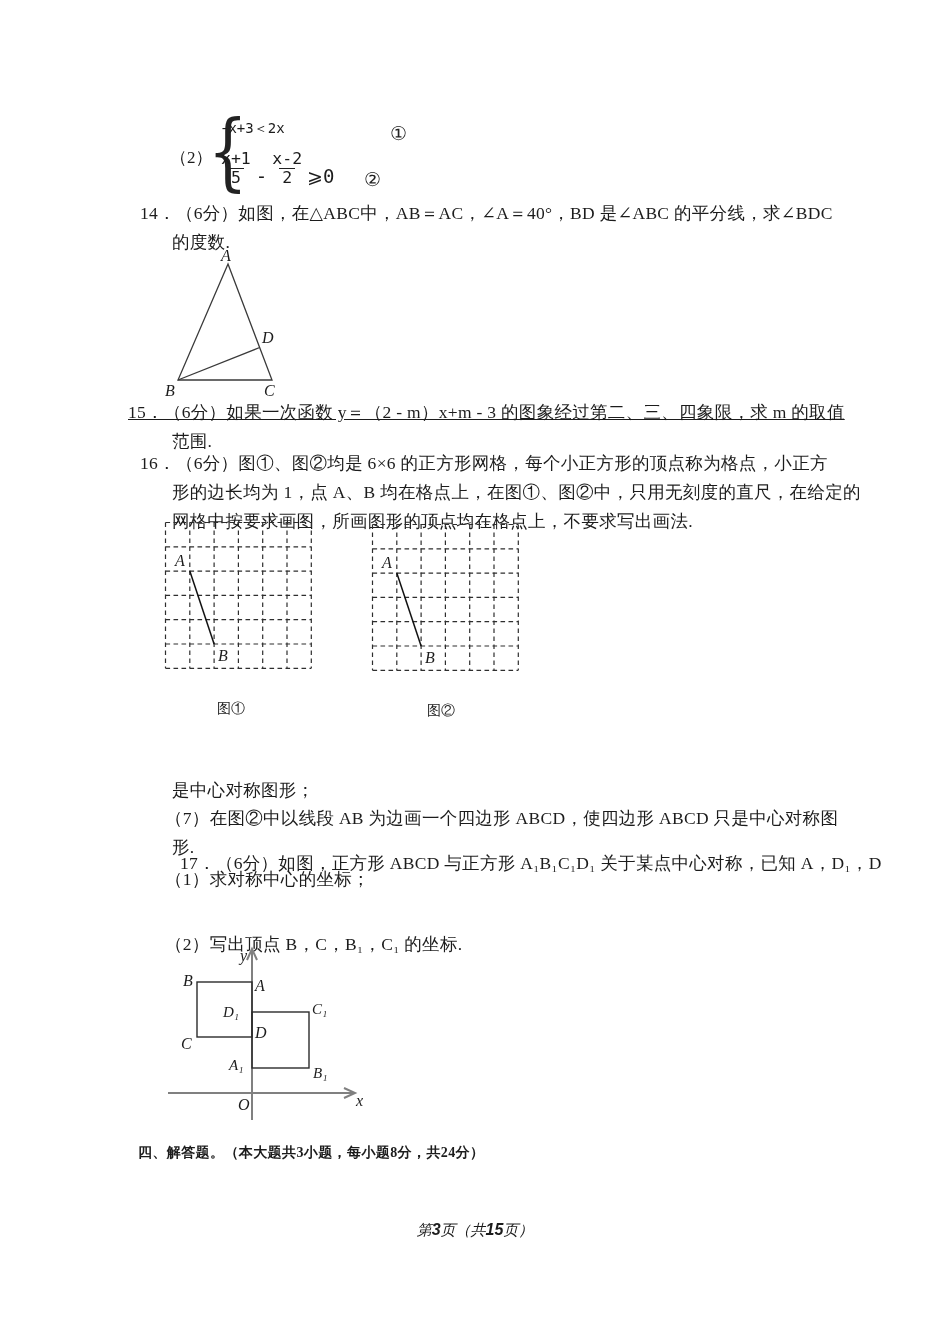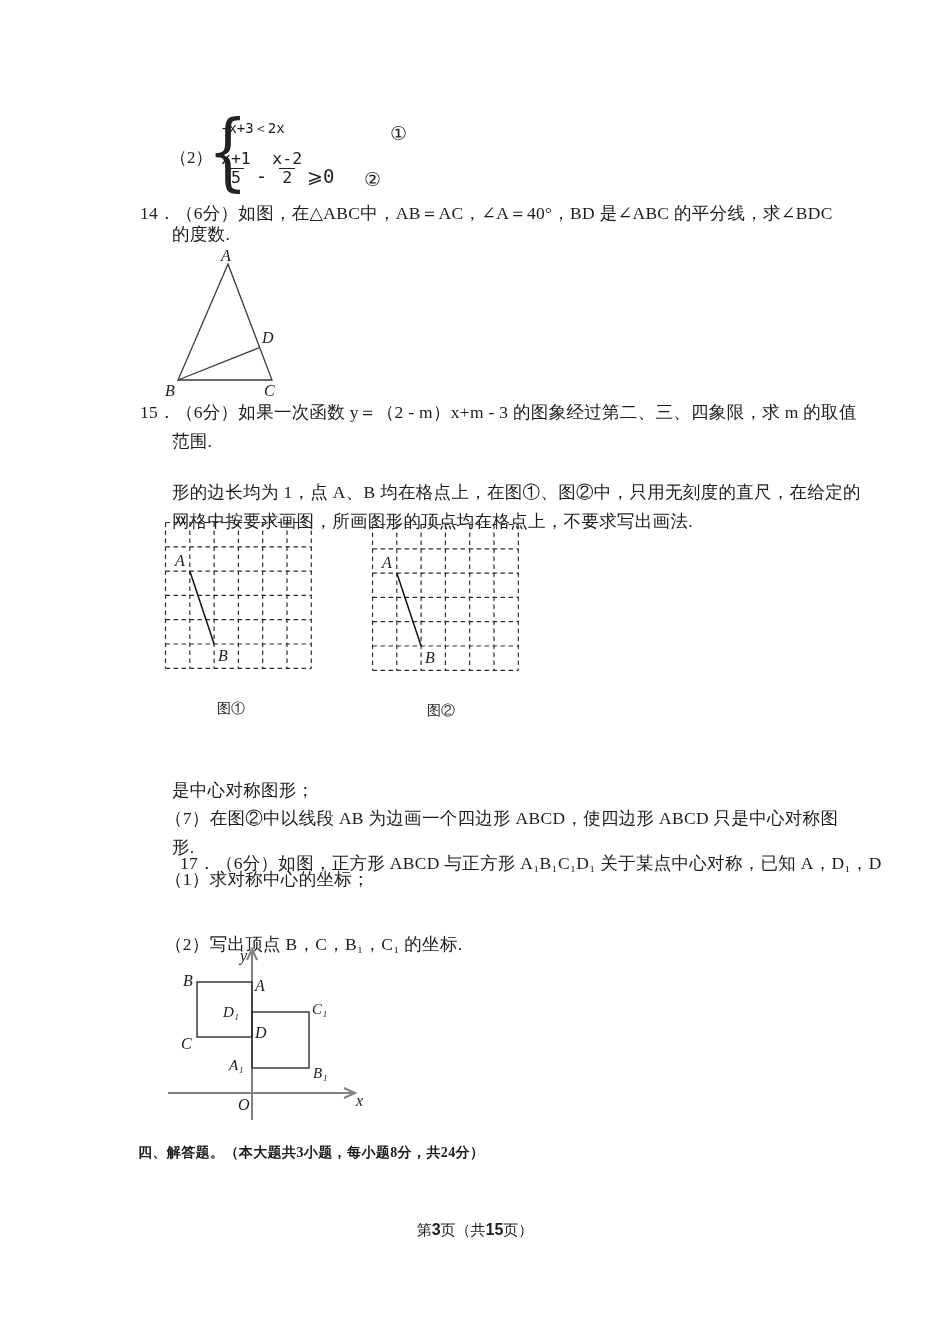--- a/index.html
+++ b/index.html
@@ -19,21 +19,21 @@
   .frac .den{display:block;border-top:1.6px solid #222;padding:0 3px;font-size:16.5px;line-height:18px;}
   .opminus{margin:0 2px;font-size:19px;}
   .geq{font-size:19px;margin-left:2px;}
   .ctag{position:absolute;font-size:19px;color:#222;}
   
   svg{position:absolute;overflow:visible;}
   .figtext{font-family:"Liberation Serif","DejaVu Serif",serif;font-style:italic;font-size:16px;fill:#1c1c1c;}
   .figtext.small{font-size:15px;}
   .cap{position:absolute;font-size:14px;}
   #sec4{position:absolute;left:138px;top:1144px;font-size:14px;font-weight:bold;letter-spacing:.4px;}
-  #footer{position:absolute;left:0;top:1221px;width:100%;text-align:center;font-size:15px;}
+  #footer{position:absolute;left:0;top:1221px;width:100%;text-align:center;font-size:15px;font-style:italic;}
   #footer b{font-family:"Liberation Sans",sans-serif;font-size:16px;}
 </style>
 </head>
 <body>
 
 <div id="page">
 
   <div id="formula">
     <span class="flabel">（2）</span>
     <span class="brace">{</span>
@@ -48,34 +48,35 @@
       <span class="frac">
         <span class="num">x-2</span>
         <span class="den">2</span>
       </span>
       <span class="geq">⩾0</span>
     </span>
     <span class="ctag" style="left:196px;top:56px;">②</span>
   </div>
 
   <div class="line" style="left:140px;top:201px;">14．（6分）如图，在△ABC中，AB＝AC，∠A＝40°，BD 是∠ABC 的平分线，求∠BDC</div>
-  <div class="line" style="left:172px;top:222px;">的度数.</div>
+  <div class="line" style="left:172px;top:230px;">的度数.</div>
 
   <svg id="fig14" style="left:160px;top:248px;" width="130" height="155" viewBox="0 0 130 155">
     <polygon points="68,16 18,132 112,132" fill="none" stroke="#3a3a3a" stroke-width="1.3"></polygon>
     <line x1="18" y1="132" x2="99.7" y2="99.5" stroke="#3a3a3a" stroke-width="1.3"></line>
     <text class="figtext" x="61" y="13">A</text>
     <text class="figtext" x="5" y="148">B</text>
     <text class="figtext" x="104" y="148">C</text>
     <text class="figtext" x="102" y="95">D</text>
   </svg>
 
-  <div class="line" style="left:140px;top:400px;">15．（6分）如果一次函数 y＝（2 - m）x+m - 3 的图象经过第二、三、四象限，求 m 的取值</div>
+  <div class="line" style="left:128px;top:400px;text-decoration:underline;">15．（6分）如果一次函数 y＝（2 - m）x+m - 3 的图象经过第二、三、四象限，求 m 的取值</div>
   <div class="line" style="left:172px;top:429px;">范围.</div>
 
+  <div class="line" style="left:140px;top:451px;">16．（6分）图①、图②均是 6×6 的正方形网格，每个小正方形的顶点称为格点，小正方</div>
   <div class="line" style="left:172px;top:480px;text-align:center;">形的边长均为 1，点 A、B 均在格点上，在图①、图②中，只用无刻度的直尺，在给定的</div>
   <div class="line" style="left:172px;top:509px;">网格中按要求画图，所画图形的顶点均在格点上，不要求写出画法.</div>
 
   <svg style="left:163px;top:520px;" width="152" height="152" viewBox="0 0 152 152">
     <path d="M2.5 2.5H148.3M2.5 26.8H148.3M2.5 51.1H148.3M2.5 75.4H148.3M2.5 99.7H148.3M2.5 124H148.3M2.5 148.3H148.3" stroke="#2e2e2e" stroke-width="1.2" stroke-dasharray="4.6 3.4" fill="none"></path>
     <path d="M2.5 2.5V148.3M26.8 2.5V148.3M51.1 2.5V148.3M75.4 2.5V148.3M99.7 2.5V148.3M124 2.5V148.3M148.3 2.5V148.3" stroke="#2e2e2e" stroke-width="1.2" stroke-dasharray="4.6 3.4" fill="none"></path>
     <line x1="26.8" y1="51.1" x2="51.1" y2="124" stroke="#111" stroke-width="1.5"></line>
     <text class="figtext" x="12" y="46">A</text>
     <text class="figtext" x="55" y="141">B</text>
   </svg>

